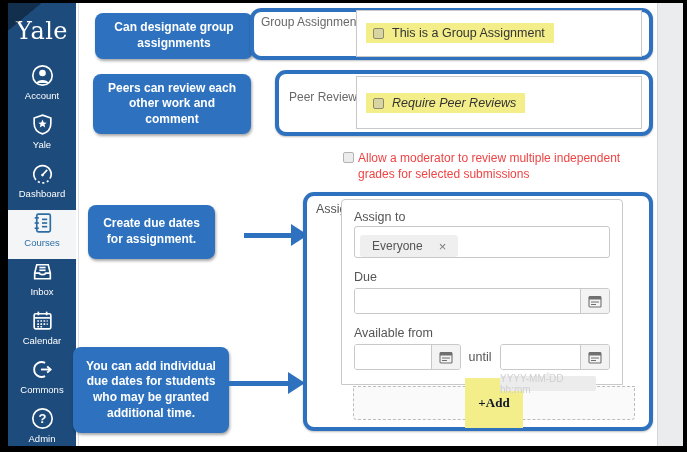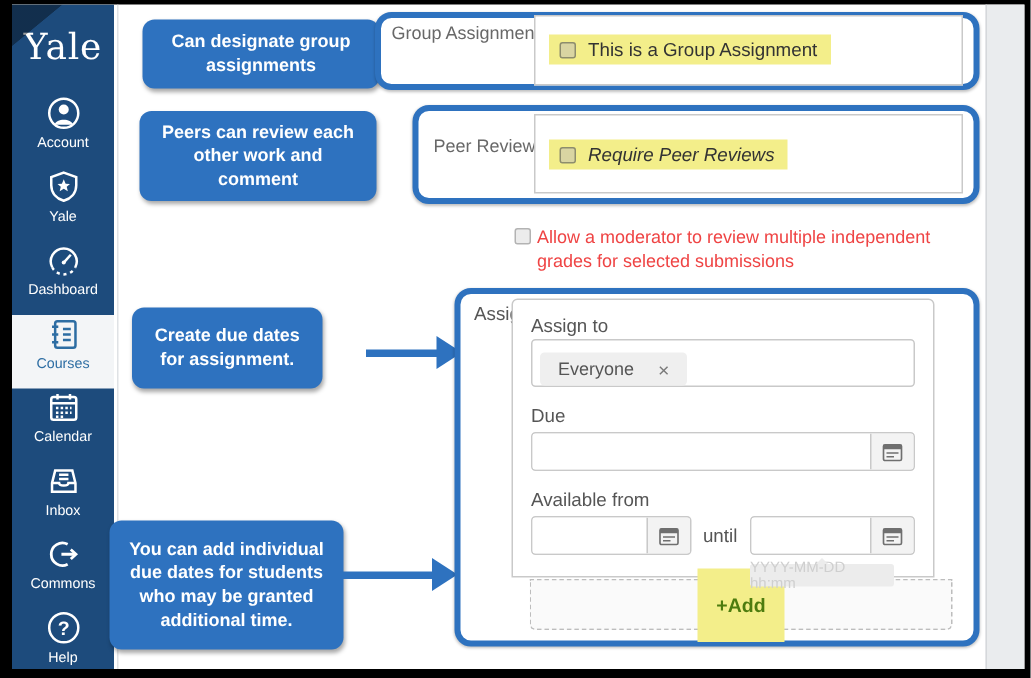--- a/index.html
+++ b/index.html
@@ -78,22 +78,22 @@
   .until-txt{font-size:12.5px;color:#555;flex:0 0 auto;}
   .tooltip{position:absolute;left:193px;top:180px;width:96px;height:15px;background:#ececec;
            color:#cfcfcf;font-size:10px;display:flex;align-items:center;justify-content:center;
            border-radius:2px;z-index:3;}
   .tooltip::before{content:"";position:absolute;top:-4px;left:46%;width:0;height:0;
            border-left:4px solid transparent;border-right:4px solid transparent;
            border-bottom:4px solid #ececec;}
   .panel-footer{position:absolute;left:46px;top:190px;width:282px;height:34px;background:#fafafa;
            border:1px dashed #bdbdbd;border-radius:0 0 4px 4px;
            display:flex;align-items:center;justify-content:center;}
-  .add-btn{background:var(--yellow);padding:17px 13px;font-size:13px;font-weight:bold;color:#4d7c0f;
-           cursor:pointer;border:none;}
+  .add-btn{background:var(--yellow);padding:17px 13px;font-size:13px;font-weight:bold;color:#0f172a;
+           cursor:pointer;border:none;font-family:Liberation Serif, serif;}
 </style>
 </head>
 <body>
 
 <div class="stage">
   <div class="app">
 
     <nav class="sidebar">
       <div class="sidebar-corner"></div>
       <div class="logo">Yale</div>
@@ -134,56 +134,56 @@
             <line x1="4.5" y1="17.5" x2="8.5" y2="17.5"></line>
             <line x1="11.5" y1="9" x2="16.5" y2="9"></line>
             <line x1="11.5" y1="12.5" x2="16.5" y2="12.5"></line>
             <line x1="11.5" y1="16" x2="16.5" y2="16"></line>
           </svg>
           <span class="ni-label">Courses</span>
         </div>
 
         <div class="nav-item">
           <svg class="ni-icon" viewBox="0 0 24 24" fill="none" stroke="currentColor" stroke-width="1.6">
+            <path d="M4.5 13.5 L6.5 5.5 H17.5 L19.5 13.5 V19 H4.5 Z"></path>
+            <path d="M4.5 13.5 H9 C9 15.6 15 15.6 15 13.5 H19.5"></path>
+            <line x1="9" y1="8.2" x2="15" y2="8.2"></line>
+            <line x1="9" y1="10.8" x2="15" y2="10.8"></line>
+          </svg>
+          <span class="ni-label">Inbox</span>
+        </div>
+
+        <div class="nav-item">
+          <svg class="ni-icon" viewBox="0 0 24 24" fill="none" stroke="currentColor" stroke-width="1.6">
             <rect x="4" y="5.5" width="16" height="14.5" rx="1.5"></rect>
             <line x1="4" y1="9.5" x2="20" y2="9.5"></line>
             <line x1="8" y1="3.5" x2="8" y2="7"></line>
             <line x1="16" y1="3.5" x2="16" y2="7"></line>
             <line x1="7" y1="12.5" x2="17" y2="12.5" stroke-dasharray="1.6 1.4"></line>
             <line x1="7" y1="15.5" x2="17" y2="15.5" stroke-dasharray="1.6 1.4"></line>
             <line x1="7" y1="18" x2="13" y2="18" stroke-dasharray="1.6 1.4"></line>
           </svg>
           <span class="ni-label">Calendar</span>
         </div>
 
         <div class="nav-item">
-          <svg class="ni-icon" viewBox="0 0 24 24" fill="none" stroke="currentColor" stroke-width="1.6">
-            <path d="M4.5 13.5 L6.5 5.5 H17.5 L19.5 13.5 V19 H4.5 Z"></path>
-            <path d="M4.5 13.5 H9 C9 15.6 15 15.6 15 13.5 H19.5"></path>
-            <line x1="9" y1="8.2" x2="15" y2="8.2"></line>
-            <line x1="9" y1="10.8" x2="15" y2="10.8"></line>
-          </svg>
-          <span class="ni-label">Inbox</span>
-        </div>
-
-        <div class="nav-item">
           <svg class="ni-icon" viewBox="0 0 24 24" fill="none" stroke="currentColor" stroke-width="1.8">
             <path d="M14.5 5.6 A7.2 7.2 0 1 0 14.5 18.4"></path>
             <line x1="10.5" y1="12" x2="19.5" y2="12"></line>
             <path d="M16.5 9 L19.8 12 L16.5 15"></path>
           </svg>
           <span class="ni-label">Commons</span>
         </div>
 
         <div class="nav-item">
           <svg class="ni-icon" viewBox="0 0 24 24" fill="none" stroke="currentColor" stroke-width="1.6">
             <circle cx="12" cy="12" r="9.3"></circle>
             <text x="12" y="16.4" text-anchor="middle" font-size="12.5" font-weight="bold" fill="currentColor" stroke="none" font-family="Liberation Sans, sans-serif">?</text>
           </svg>
-          <span class="ni-label">Help</span>
+          <span class="ni-label">Admin</span>
         </div>
 
       </div>
     </nav>
     <div class="sidebar-divider"></div>
 
     <div class="right-gutter"></div>
 
     <div class="callout" style="left:87px;top:10px;width:158px;height:46px;">Can designate group assignments</div>
     <div class="callout" style="left:85px;top:71px;width:158px;height:60px;">Peers can review each other work and comment</div>

